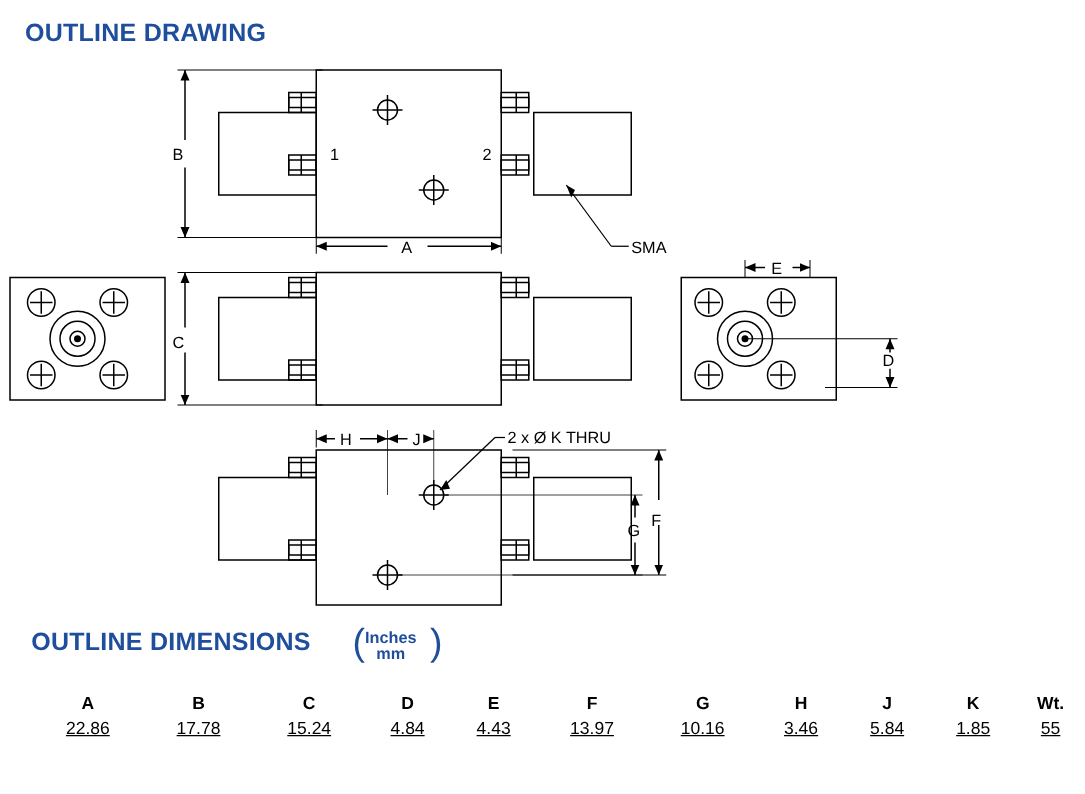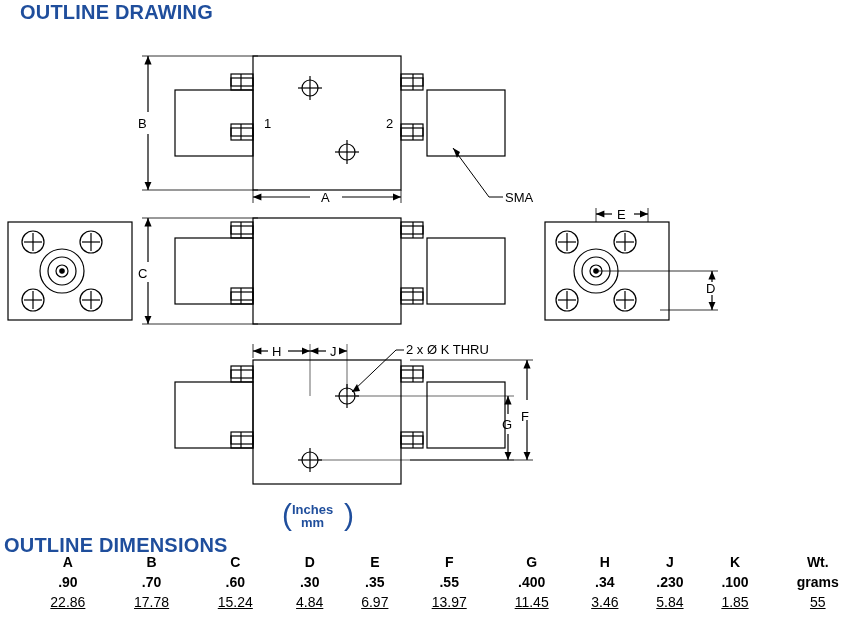--- a/index.html
+++ b/index.html
@@ -16,28 +16,27 @@
     overflow: hidden;
   }
   .title {
     position: absolute;
     font-weight: bold;
     color: #1f4e9c;
     letter-spacing: 0.2px;
   }
   #outline-drawing-title {
     left: 20px;
-    top: 1px;
+    top: 16px;
     font-size: 20px;
   }
   #outline-dimensions-title {
-    left: 4px;
+    left: 25px;
     top: 503px;
     font-size: 20px;
-    margin-top: 31px;
   }
   .unit-stack {
     position: absolute;
     left: 292px;
     top: 500px;
     font-size: 13px;
     font-weight: bold;
     color: #1f4e9c;
     line-height: 1.0;
     text-align: center;
@@ -304,42 +303,28 @@
       <td>C</td>
       <td>D</td>
       <td>E</td>
       <td>F</td>
       <td>G</td>
       <td>H</td>
       <td>J</td>
       <td>K</td>
       <td>Wt.</td>
     </tr>
-    <tr class="inches">
-      <td class="firstcol"></td>
-      <td>.90</td>
-      <td>.70</td>
-      <td>.60</td>
-      <td>.30</td>
-      <td>.35</td>
-      <td>.55</td>
-      <td>.400</td>
-      <td>.34</td>
-      <td>.230</td>
-      <td>.100</td>
-      <td>grams</td>
-    </tr>
     <tr class="mm">
       <td class="firstcol"></td>
       <td>22.86</td>
       <td>17.78</td>
       <td>15.24</td>
       <td>4.84</td>
-      <td>6.97</td>
+      <td>4.43</td>
       <td>13.97</td>
-      <td>11.45</td>
+      <td>10.16</td>
       <td>3.46</td>
       <td>5.84</td>
       <td>1.85</td>
       <td>55</td>
     </tr>
   </tbody>
 </table>
 
 </body></html>

